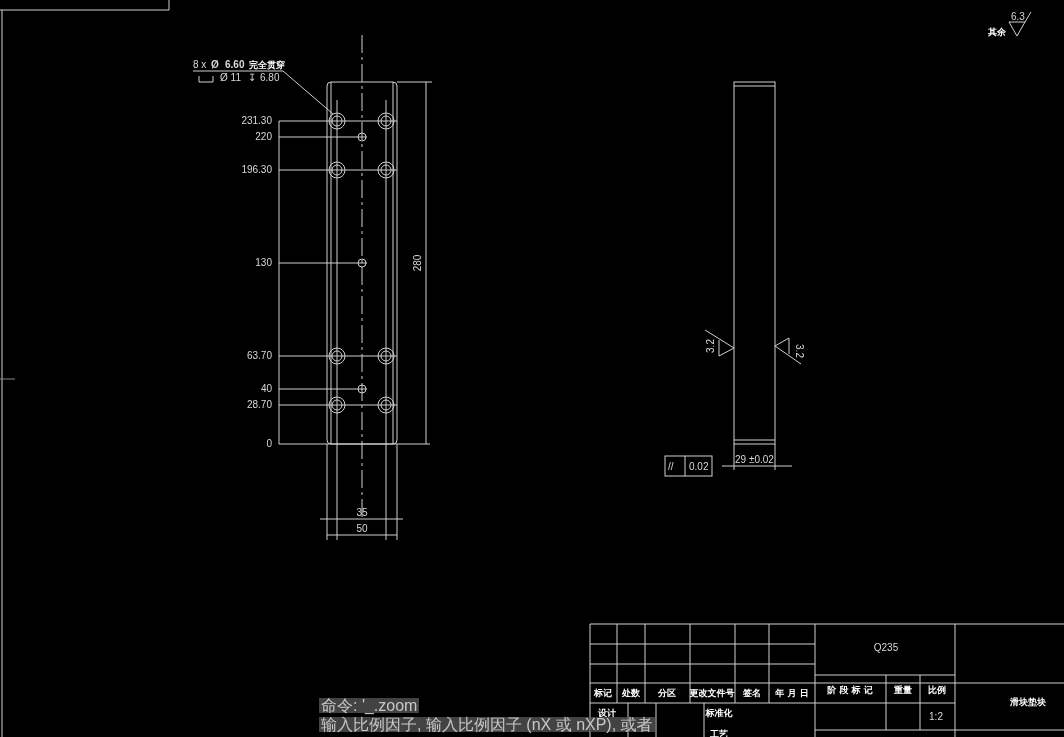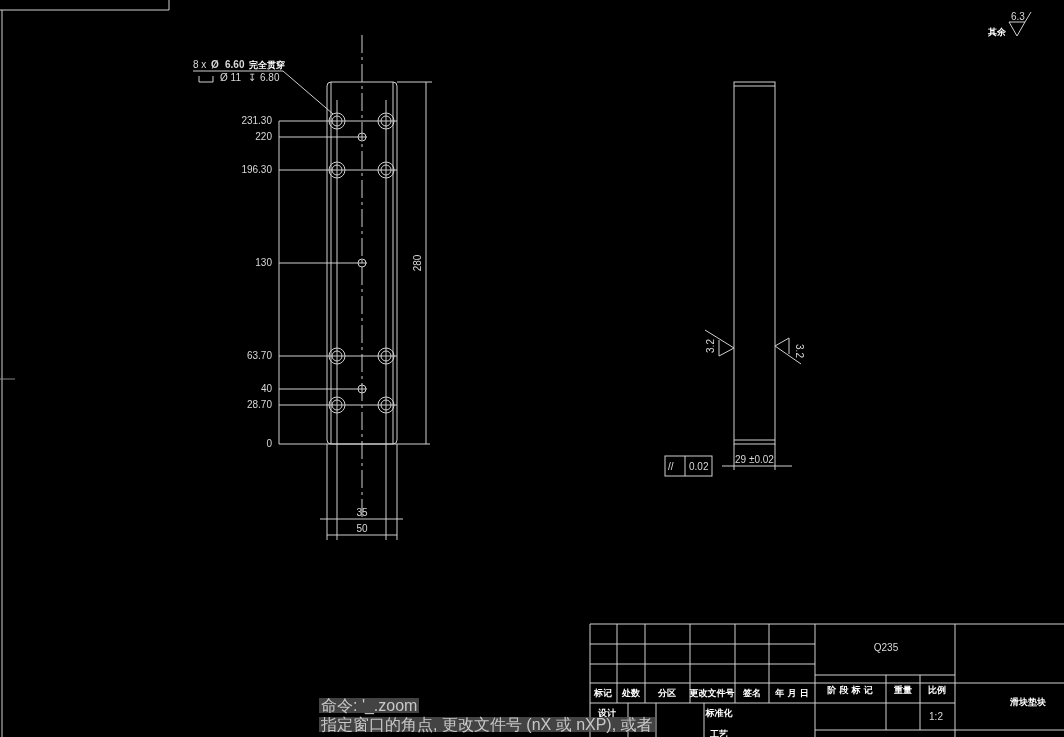--- a/index.html
+++ b/index.html
@@ -156,13 +156,13 @@
     <text class="cad-text" x="886" y="651" text-anchor="middle">Q235</text>
     <text class="cjk" x="850" y="693" text-anchor="middle">阶 段 标 记</text>
     <text class="cjk" x="903" y="693" text-anchor="middle">重量</text>
     <text class="cjk" x="937" y="693" text-anchor="middle">比例</text>
     <text class="cad-text" x="936" y="720" text-anchor="middle">1:2</text>
     <text class="cjk" x="1028" y="705" text-anchor="middle">滑块垫块</text>
   </g>
 </svg>
 
 <div class="cmdline" style="top:698px;">命令: '_.zoom</div>
-<div class="cmdline" style="top:717px;">指定窗口的角点, 更改文件号 (nX 或 nXP), 或者</div>
+<div class="cmdline" style="top:717px;">输入比例因子, 输入比例因子 (nX 或 nXP), 或者</div>
 
 </body></html>

